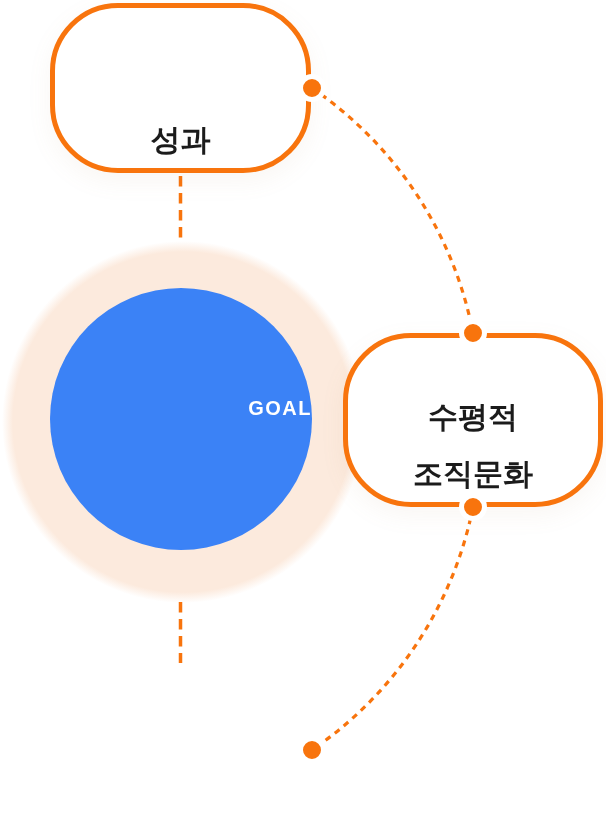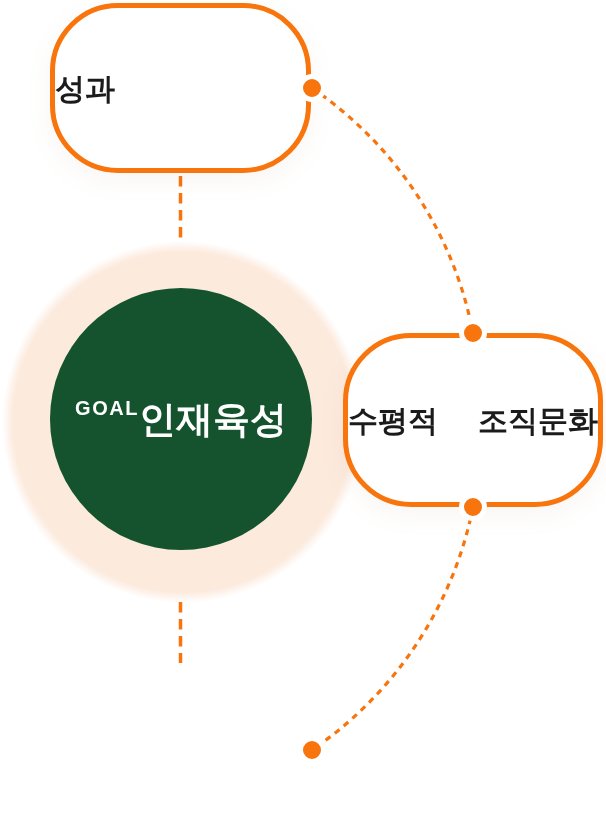--- a/index.html
+++ b/index.html
@@ -39,24 +39,24 @@
     border-radius: 50%;
     background: radial-gradient(closest-side,
       #FCEADD 0%, #FCEADD 94%, rgba(252,234,221,0) 100%);
     z-index: 1;
   }
   .goal-circle {
     position: absolute;
     left: 50px; top: 288px;
     width: 262px; height: 262px;
     border-radius: 50%;
-    background: #14532d;
+    background: #3b82f6;
     display: flex;
-    flex-direction: row;
-    align-items: center;
+    flex-direction: column;
+    align-items: flex-end;
     justify-content: center;
     transform: translateZ(0);
     z-index: 3;
     color: #ffffff;
     text-align: center;
   }
   .goal-eyebrow {
     display: block;
     font-size: 20px;
     font-weight: 700;
@@ -72,23 +72,23 @@
   }
 
   
   .bubble {
     position: absolute;
     box-sizing: border-box;
     background: #ffffff;
     border: 5px solid #F8740D;
     border-radius: 68px;
     display: flex;
-    flex-direction: row;
+    flex-direction: column;
     align-items: center;
-    justify-content: space-between;
+    justify-content: flex-end;
     text-align: center;
     color: #1B1B1B;
     font-size: 30px;
     font-weight: 700;
     z-index: 4;
     box-shadow: 0 8px 24px rgba(180, 140, 100, 0.08);
   }
   .bubble .line {
     display: block;
     line-height: 57px;
@@ -121,21 +121,20 @@
     <path class="v-dash" d="M 180.5 176 L 180.5 241"></path>
     <path class="v-dash" d="M 180.5 602 L 180.5 663"></path>
     <path class="arc-dash" d="M 312 88 A 385 385 0 0 1 473 333"></path>
     <path class="arc-dash" d="M 473 507 A 385 385 0 0 1 312 750"></path>
   </svg>
 
   <div class="halo"></div>
 
   <div class="goal-circle">
     <span class="goal-eyebrow">GOAL</span>
-    <span class="goal-title">인재육성</span>
   </div>
 
   <div class="bubble bubble-top">
     <span class="line">성과</span>
   </div>
 
   <div class="bubble bubble-right">
     <span class="line">수평적</span>
     <span class="line">조직문화</span>
   </div>

